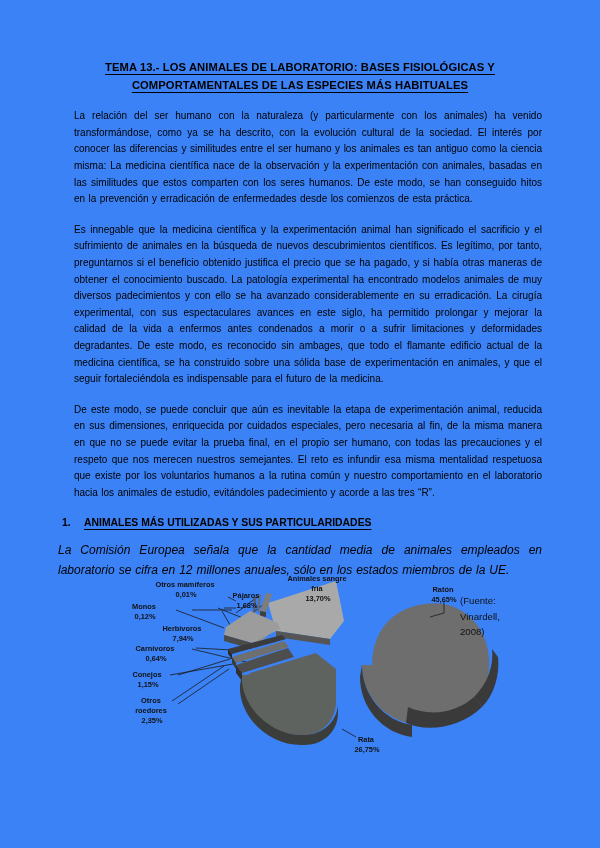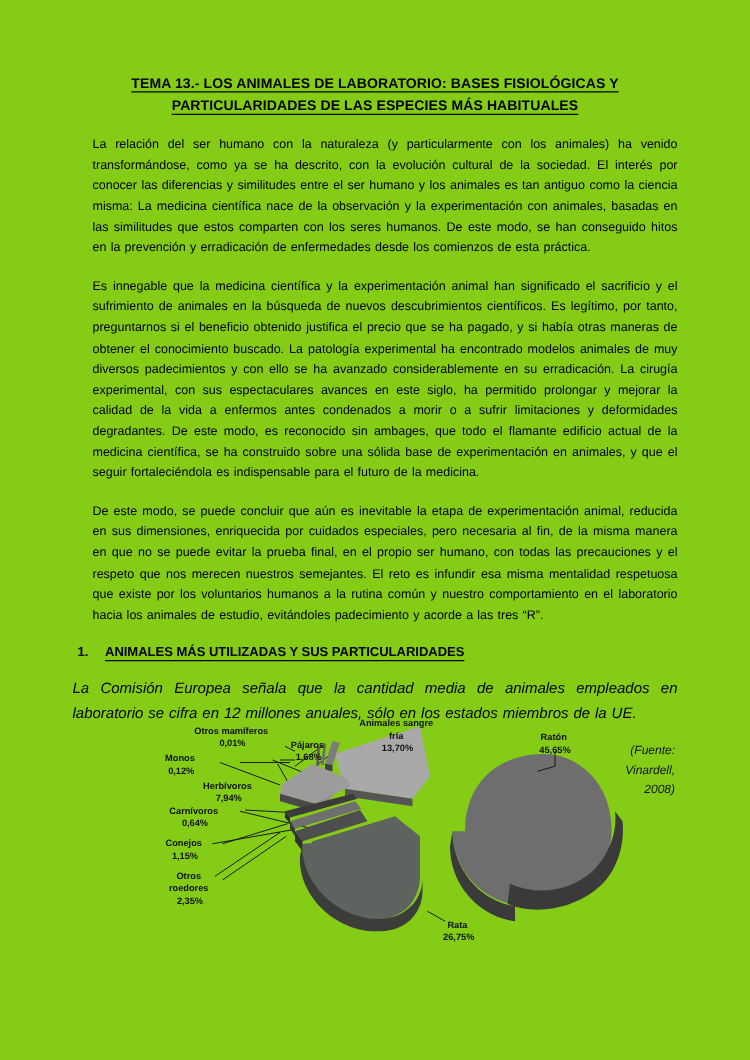--- a/index.html
+++ b/index.html
@@ -15,21 +15,21 @@
     font-family: "Liberation Sans", sans-serif;
     color: #000000;
     overflow: hidden;
   }
 
   .page {
     position: absolute;
     left: 0; top: 0;
     width: 600px;
     height: 848px;
-    background: #84cc16;
+    background: #3b82f6;
   }
 
   .content {
     position: absolute;
     left: 58px;
     top: 58px;
     width: 484px;
   }
 
   
@@ -94,37 +94,35 @@
     height: 215px;
   }
   .chart-svg { display: block; }
 
   .source-note {
     position: absolute;
     left: 360px;
     top: 28px;
     width: 80px;
     font-size: 9.6px;
-    font-style: italic;
     line-height: 1.62;
     color: #111;
-    text-align: right;
   }
   .source-note span { display: block; }
 </style>
 </head>
 <body>
 
 <div class="page">
 
   <div class="content">
 
     <h1 class="doc-title">
       <span class="title-row"><span class="tline">TEMA 13.- LOS ANIMALES DE LABORATORIO: BASES FISIOLÓGICAS Y</span></span>
-      <span class="title-row"><span class="tline">PARTICULARIDADES DE LAS ESPECIES MÁS HABITUALES</span></span>
+      <span class="title-row"><span class="tline">COMPORTAMENTALES DE LAS ESPECIES MÁS HABITUALES</span></span>
     </h1>
 
     <p class="body-par">La relación del ser humano con la naturaleza (y particularmente con los animales) ha  venido transformándose, como ya se ha descrito, con la evolución cultural de la sociedad. El interés por conocer las diferencias y similitudes entre el ser humano y los animales es  tan antiguo como la ciencia misma: La medicina científica nace de la observación y la  experimentación con animales, basadas en las similitudes que estos comparten con los  seres humanos. De este modo, se han conseguido hitos en la prevención y erradicación  de enfermedades desde los comienzos de esta práctica.</p>
     <p class="body-par">Es innegable que la medicina científica y la experimentación animal han significado el  sacrificio y el sufrimiento de animales en la búsqueda de nuevos descubrimientos  científicos. Es legítimo, por tanto, preguntarnos si el beneficio obtenido justifica el precio  que se ha pagado, y si había otras maneras de obtener el conocimiento buscado. La  patología experimental ha encontrado modelos animales de muy diversos padecimientos  y con ello se ha avanzado considerablemente en su erradicación. La cirugía experimental,  con sus espectaculares avances en este siglo, ha permitido prolongar y mejorar la calidad  de la vida a enfermos antes condenados a morir o a sufrir limitaciones y deformidades  degradantes. De este modo, es reconocido sin ambages, que todo el flamante edificio  actual de la medicina científica, se ha construido sobre una sólida base de experimentación en animales, y que el seguir fortaleciéndola es indispensable para el  futuro de la medicina.</p>
     <p class="body-par">De este modo, se puede concluir que aún es inevitable la etapa de experimentación  animal, reducida en sus dimensiones, enriquecida por cuidados especiales, pero necesaria  al fin, de la misma manera en que no se puede evitar la prueba final, en el propio ser  humano, con todas las precauciones y el respeto que nos merecen nuestros semejantes. El  reto es infundir esa misma mentalidad respetuosa que existe por los voluntarios humanos   a la rutina común y nuestro comportamiento en el laboratorio hacia los animales de   estudio, evitándoles padecimiento y acorde a las tres “R”.</p>
 
     <div class="section-heading">
       <span class="num">1.</span>
       <span class="htext">ANIMALES MÁS UTILIZADAS Y SUS PARTICULARIDADES</span>
     </div>

